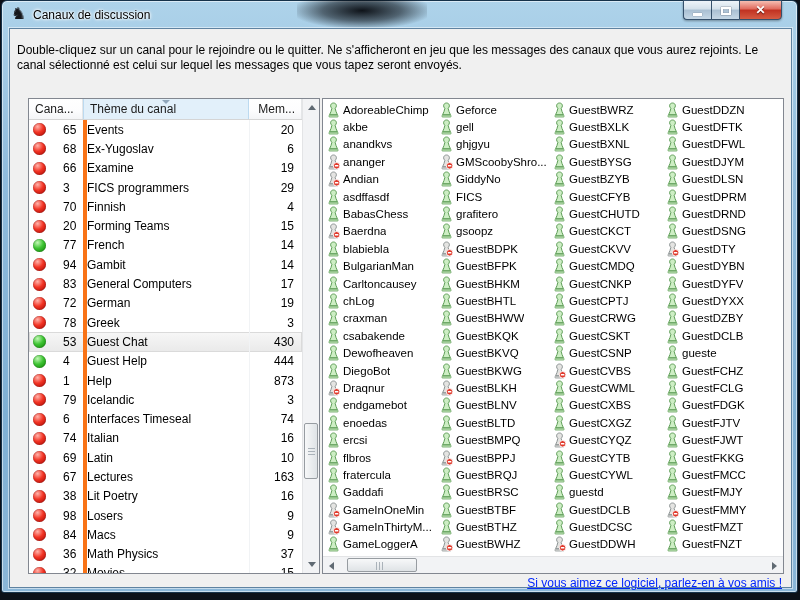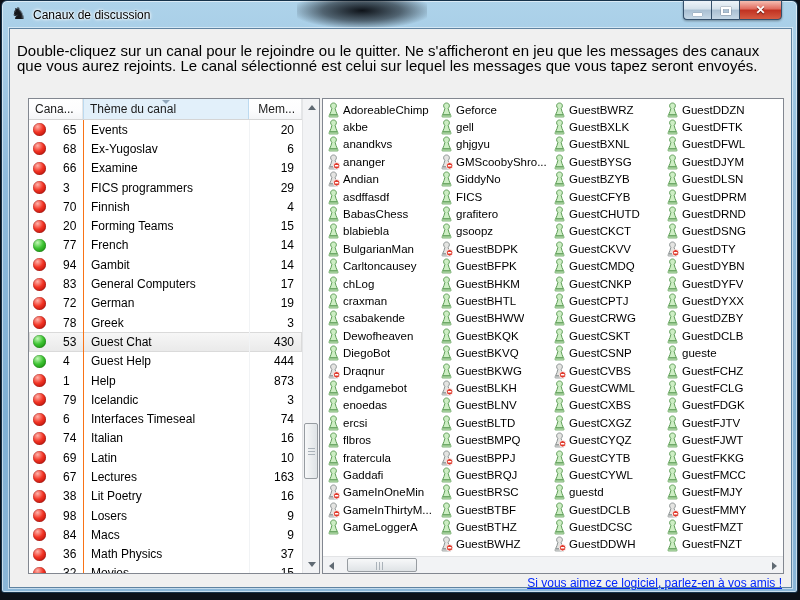--- a/index.html
+++ b/index.html
@@ -31,42 +31,42 @@
     box-shadow:0 0 1px #223; }
   .glyph-max { position:absolute; left:9px; top:6px; width:10px; height:8px; border:2px solid #fff;
     box-shadow:0 0 1px #223, inset 0 0 1px #223; }
   .glyph-x { position:absolute; left:0; right:0; top:2px; text-align:center; color:#fff;
     font-size:12px; font-weight:bold; text-shadow:0 1px 1px #5a120a; }
 
   .client { position:absolute; left:7px; top:27px; width:783px; height:560px;
     background:#f0f0f0; border:1px solid #5f83a1;
     box-shadow:0 0 0 1px rgba(255,255,255,.5); }
 
-  .instructions { position:absolute; left:7px; top:14px; width:770px; font-size:15px;
+  .instructions { position:absolute; left:7px; top:14px; width:770px; font-size:12px;
     line-height:15px; color:#000; }
 
   
   .table { position:absolute; left:18px; top:69px; width:292px; height:476px;
     background:#fff; border:1px solid #828790; overflow:hidden; }
   .thead { position:absolute; left:0; top:0; height:21px; width:273px; display:flex;
     background:linear-gradient(180deg,#ffffff,#fdfdfe 55%,#f4f5f7);
     border-bottom:1px solid #d5d5d5; font-size:12px; color:#1b1b1b; }
   .th { display:flex; align-items:center; padding:0 6px; border-right:1px solid #e4e6e8;
     position:relative; white-space:nowrap; overflow:hidden; }
   .th-num { width:54px; }
   .th-theme { width:166px; background:#e2f0fa; border-left:1px solid #bcdaf0; border-right:1px solid #bcdaf0; }
   .th-mem { width:53px; justify-content:flex-end; }
   .sort-arrow { position:absolute; top:1px; left:50%; margin-left:-4px; width:0; height:0;
     border-left:4px solid transparent; border-right:4px solid transparent; border-top:4px solid #91a7bb; }
   .tbody { position:absolute; left:0; top:21px; width:273px; height:453px; overflow:hidden; }
   .trow { display:flex; height:19.3px; align-items:center; font-size:12px; color:#000; }
   .trow.sel { background:linear-gradient(180deg,#f7f7f7,#e9e9e9); box-shadow:inset 0 0 0 1px #dadada; }
   .cell { height:100%; display:flex; align-items:center; overflow:hidden; white-space:nowrap; }
   .c-num { width:54px; padding-left:4px; gap:17px; }
-  .c-theme { width:166px; padding-left:7px; border-left:1px solid #f97316; }
+  .c-theme { width:166px; border-left:4px solid #f97316; }
   .c-mem { width:53px; justify-content:flex-end; padding-right:8px; border-left:1px solid #f1f3f5; }
   .ball { width:13px; height:13px; border-radius:50%; flex:0 0 13px; }
   .ball.red { background:radial-gradient(circle at 35% 28%, #ffb3ab 0%, #f23424 45%, #9c0400 100%);
     box-shadow:inset 0 0 1px #6d0000; }
   .ball.green { background:radial-gradient(circle at 35% 28%, #c2f7b5 0%, #3fc råd133 0%); }
   .ball.green { background:radial-gradient(circle at 35% 28%, #c2f7b5 0%, #3ec433 45%, #0b7a00 100%);
     box-shadow:inset 0 0 1px #065200; }
 
   
   .vscroll { position:absolute; right:0; top:0; width:17px; height:474px; background:#f2f3f5;
@@ -390,20 +390,29 @@
             </div>
             <div class="uitem">
               <svg class="pawn" width="13" height="16" viewBox="0 0 13 16">
                 <path d="M6.5 1C8.2 1 9.4 2.2 9.4 3.8 9.4 4.8 8.9 5.7 8.1 6.2L9 9.5 10.4 12.7H2.6L4 9.5 4.9 6.2C4.1 5.7 3.6 4.8 3.6 3.8 3.6 2.2 4.8 1 6.5 1Z" fill="#cdeec4" stroke="#5f9e58" stroke-width="1"></path>
                 <rect x="2" y="13.2" width="9" height="1.8" rx="0.5" fill="#cdeec4" stroke="#5f9e58" stroke-width="0.8"></rect>
               </svg>
               <span class="uname">BabasChess</span>
             </div>
             <div class="uitem">
               <svg class="pawn" width="13" height="16" viewBox="0 0 13 16">
+                <path d="M6.5 1C8.2 1 9.4 2.2 9.4 3.8 9.4 4.8 8.9 5.7 8.1 6.2L9 9.5 10.4 12.7H2.6L4 9.5 4.9 6.2C4.1 5.7 3.6 4.8 3.6 3.8 3.6 2.2 4.8 1 6.5 1Z" fill="#e4e4e2" stroke="#8d9494" stroke-width="1"></path>
+                <rect x="2" y="13.2" width="9" height="1.8" rx="0.5" fill="#e4e4e2" stroke="#8d9494" stroke-width="0.8"></rect>
+                <circle cx="9.6" cy="11.8" r="3.3" fill="#e03a2c" stroke="#fff" stroke-width="0.9"></circle>
+                <rect x="7.8" y="11.1" width="3.6" height="1.4" rx="0.3" fill="#fff"></rect>
+              </svg>
+              <span class="uname">Baerdna</span>
+            </div>
+            <div class="uitem">
+              <svg class="pawn" width="13" height="16" viewBox="0 0 13 16">
                 <path d="M6.5 1C8.2 1 9.4 2.2 9.4 3.8 9.4 4.8 8.9 5.7 8.1 6.2L9 9.5 10.4 12.7H2.6L4 9.5 4.9 6.2C4.1 5.7 3.6 4.8 3.6 3.8 3.6 2.2 4.8 1 6.5 1Z" fill="#cdeec4" stroke="#5f9e58" stroke-width="1"></path>
                 <rect x="2" y="13.2" width="9" height="1.8" rx="0.5" fill="#cdeec4" stroke="#5f9e58" stroke-width="0.8"></rect>
               </svg>
               <span class="uname">blabiebla</span>
             </div>
             <div class="uitem">
               <svg class="pawn" width="13" height="16" viewBox="0 0 13 16">
                 <path d="M6.5 1C8.2 1 9.4 2.2 9.4 3.8 9.4 4.8 8.9 5.7 8.1 6.2L9 9.5 10.4 12.7H2.6L4 9.5 4.9 6.2C4.1 5.7 3.6 4.8 3.6 3.8 3.6 2.2 4.8 1 6.5 1Z" fill="#cdeec4" stroke="#5f9e58" stroke-width="1"></path>
                 <rect x="2" y="13.2" width="9" height="1.8" rx="0.5" fill="#cdeec4" stroke="#5f9e58" stroke-width="0.8"></rect>
               </svg>

